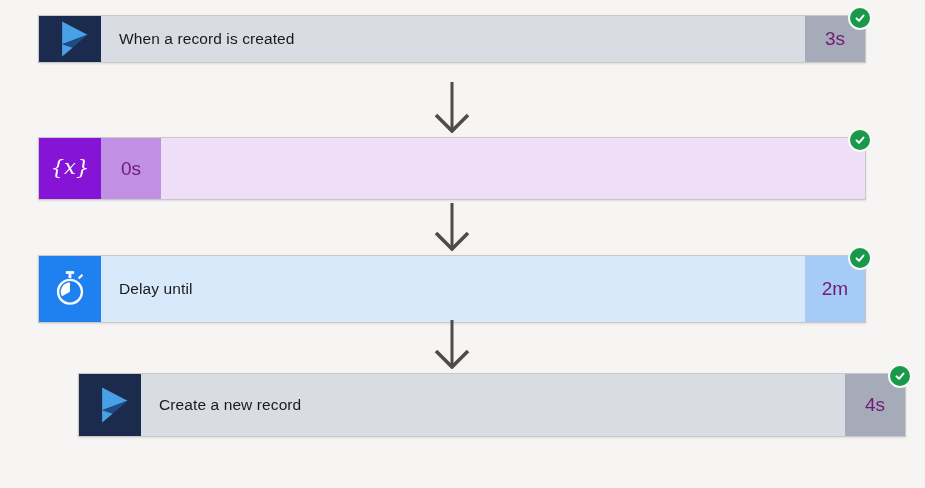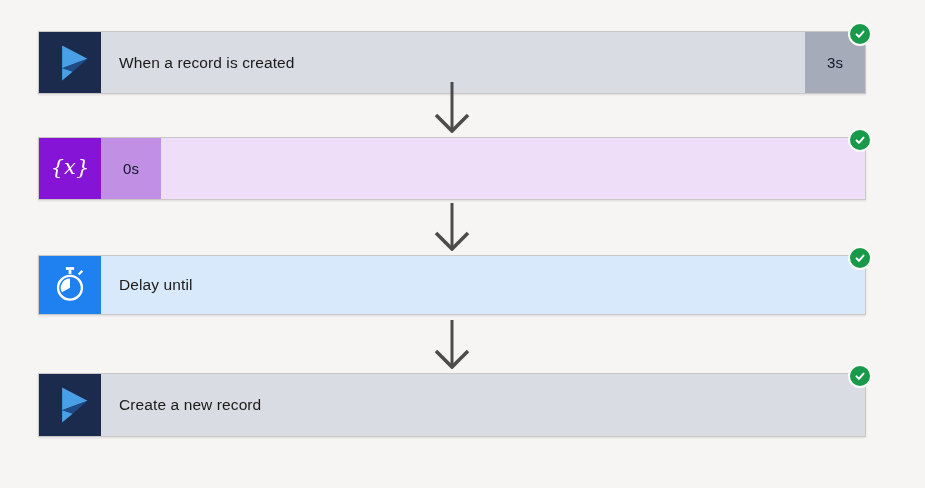--- a/index.html
+++ b/index.html
@@ -7,41 +7,41 @@
   .canvas{position:relative;width:925px;height:488px;background:#f6f5f4;overflow:hidden;}
 
   .step-card{
     position:absolute;left:38px;width:828px;
     border:1px solid #c9c8c6;
     box-shadow:0 1px 2px rgba(0,0,0,0.10);
     box-sizing:border-box;
     display:flex;flex-direction:row;align-items:stretch;
     cursor:pointer;
   }
-  .card-1{top:15px;height:63px;margin-top:16px;}
+  .card-1{top:15px;height:48px;}
   .card-2{top:137px;height:63px;}
-  .card-3{top:255px;height:60px;}
+  .card-3{top:255px;height:68px;}
   .card-4{top:373px;height:64px;}
 
   .icon-box{
     width:62px;flex:0 0 62px;
     display:flex;align-items:center;justify-content:center;
   }
   .card-body{
     flex:1 1 auto;
     display:flex;align-items:center;
     padding-left:18px;
   }
   .step-title{
     font-size:15.5px;color:#1b1a19;letter-spacing:.1px;
   }
   .duration-badge{
     flex:0 0 60px;width:60px;
     display:flex;align-items:center;justify-content:center;
-    font-size:15px;color:#0f172a;
+    font-size:19px;color:#701a75;
   }
   .check-circle{
     position:absolute;top:-10px;right:-7px;
     width:20px;height:20px;border-radius:50%;
     border:2px solid #fbfaf9;
     display:flex;align-items:center;justify-content:center;
     box-sizing:content-box;
   }
   .variable-glyph{
     font-family:"DejaVu Serif",serif;font-style:italic;
@@ -104,43 +104,45 @@
         <rect x="19.5" y="4.5" width="9" height="3" fill="#ffffff"></rect>
         <rect x="22.5" y="7.5" width="3" height="4.5" fill="#ffffff"></rect>
         <line x1="33.5" y1="12.5" x2="37.5" y2="8.5" stroke="#ffffff" stroke-width="2.4"></line>
         <circle cx="24" cy="27" r="13" fill="none" stroke="#ffffff" stroke-width="2.6"></circle>
         <path d="M24 27 L24 17 A10 10 0 0 0 15.3 32 Z" fill="#ffffff"></path>
       </svg>
     </div>
     <div class="card-body">
       <span class="step-title">Delay until</span>
     </div>
+    <div class="duration-badge" style="background-color: rgb(166, 203, 246);">2m</div>
     <div class="check-circle" style="background-color: rgb(24, 154, 74);">
       <svg width="14" height="14" viewBox="0 0 20 20">
         <polyline points="5,10.5 8.5,14 15,6.5" fill="none" stroke="#ffffff" stroke-width="2.8" stroke-linecap="round" stroke-linejoin="round"></polyline>
       </svg>
     </div>
   </div>
 
   <svg class="connector arrow-3" width="44" height="49" viewBox="0 0 44 49" style="color: rgb(77, 76, 74);">
     <line x1="22" y1="0" x2="22" y2="47" stroke="currentColor" stroke-width="3"></line>
     <polyline points="6,31 22,47 38,31" fill="none" stroke="currentColor" stroke-width="3.6"></polyline>
   </svg>
 
-  <div class="step-card card-4" style="background-color: rgb(217, 220, 227);">
+  <div class="step-card card-4" style="background-color: rgb(217, 220, 227); margin-left: 40px;">
     <div class="icon-box" style="background-color: rgb(27, 43, 77);">
       <svg width="42" height="42" viewBox="0 0 48 48">
         <polygon points="15,4 44,19 15,30" fill="#4aa0e6"></polygon>
         <polygon points="15,30 44,19 27,34" fill="#1e4c86"></polygon>
         <polygon points="15,30 27,34 15,44" fill="#4aa0e6"></polygon>
       </svg>
     </div>
     <div class="card-body">
       <span class="step-title">Create a new record</span>
     </div>
+    <div class="duration-badge" style="background-color: rgb(166, 171, 185);">4s</div>
     <div class="check-circle" style="background-color: rgb(24, 154, 74);">
       <svg width="14" height="14" viewBox="0 0 20 20">
         <polyline points="5,10.5 8.5,14 15,6.5" fill="none" stroke="#ffffff" stroke-width="2.8" stroke-linecap="round" stroke-linejoin="round"></polyline>
       </svg>
     </div>
   </div>
 
 </div>
 
 </body></html>

